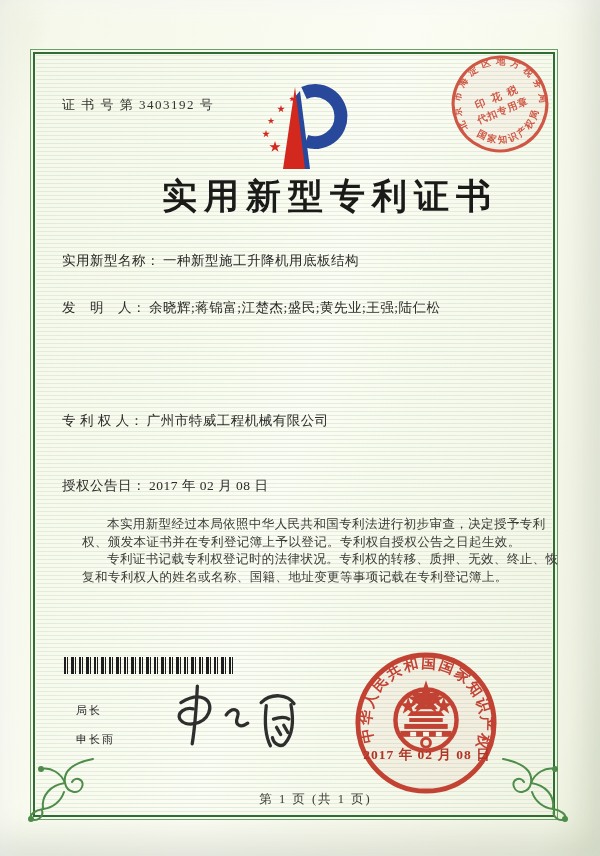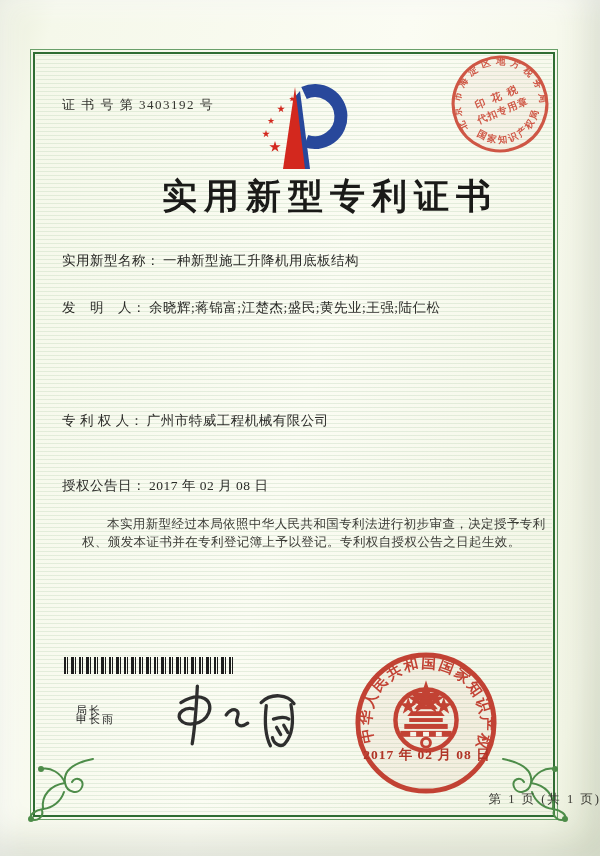--- a/index.html
+++ b/index.html
@@ -42,33 +42,33 @@
   .body-text p{margin:0;text-indent:2em;}
   .barcode{
     position:absolute;left:64px;top:657px;width:172px;height:17px;
     background:repeating-linear-gradient(90deg,#1d1d1d 0 2px,transparent 2px 3px,#1d1d1d 3px 4px,transparent 4px 7px,#1d1d1d 7px 10px,transparent 10px 11px,#1d1d1d 11px 12px,transparent 12px 15px);
   }
   .sig-title,.sig-name{
     position:absolute;left:76px;font-size:11px;color:#222;
     font-family:"Liberation Sans","DejaVu Sans",sans-serif;letter-spacing:2px;
   }
   .sig-title{top:703px}
-  .sig-name{top:712px}
+  .sig-name{top:732px}
   .signature{position:absolute;left:166px;top:680px;width:145px;height:72px;}
   .seal-main{position:absolute;left:352px;top:649px;width:148px;height:148px;opacity:.95;}
   .seal-date{
     position:absolute;left:352px;top:746px;width:150px;text-align:center;
     font-weight:700;font-size:13.5px;color:#b03527;letter-spacing:1px;
   }
   .stamp{position:absolute;left:448px;top:52px;width:104px;height:104px;transform:rotate(-22deg);opacity:.92;}
   .ornament{position:absolute;width:76px;height:70px;}
   .orn-left{left:21px;top:755px;}
   .orn-right{left:499px;top:755px;transform:scaleX(-1);}
   .footer{
-    position:absolute;left:30px;top:791px;width:571px;text-align:right;
+    position:absolute;left:30px;top:791px;width:571px;text-align:center;
     font-size:12.5px;letter-spacing:2px;color:#3a3a34;
   }
 </style>
 </head>
 <body>
 
 <div class="paper">
 
   <div class="frame"></div>
 
@@ -100,20 +100,21 @@
   </div>
   <div class="field f4">
     <span class="lab">专 利 权 人：</span><span class="val">广州市特威工程机械有限公司</span>
   </div>
   <div class="field f5">
     <span class="lab">授权公告日：</span><span class="val">2017 年 02 月 08 日</span>
   </div>
 
   <div class="body-text">
     <p>本实用新型经过本局依照中华人民共和国专利法进行初步审查，决定授予专利权、颁发本证书并在专利登记簿上予以登记。专利权自授权公告之日起生效。</p>
+    <p>专利证书记载专利权登记时的法律状况。专利权的转移、质押、无效、终止、恢复和专利权人的姓名或名称、国籍、地址变更等事项记载在专利登记簿上。</p>
   </div>
 
   <div class="barcode"></div>
 
   <div class="sig-title">局长</div>
   <div class="sig-name">申长雨</div>
 
   <div class="signature">
     <svg viewBox="0 0 140 70" width="145" height="72">
       <g style="fill:none;stroke:#2e2e2e;stroke-width:3.2;stroke-linecap:round;stroke-linejoin:round">

